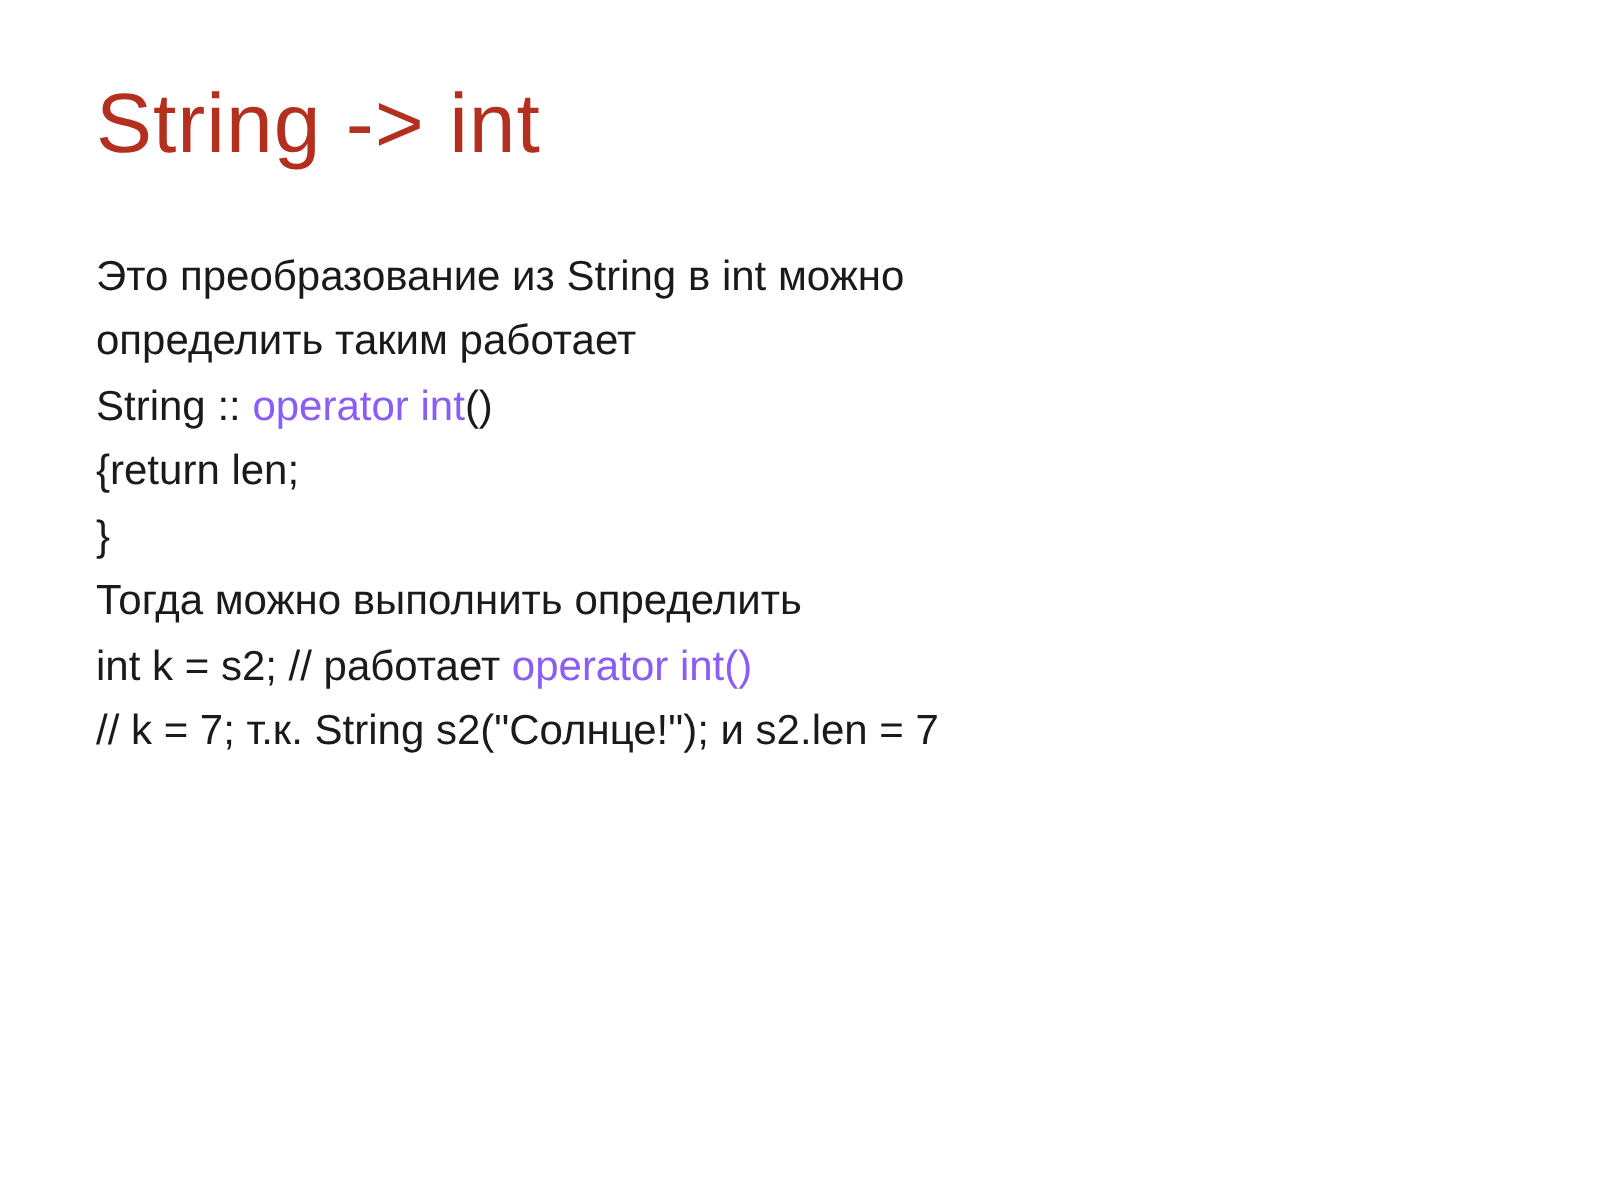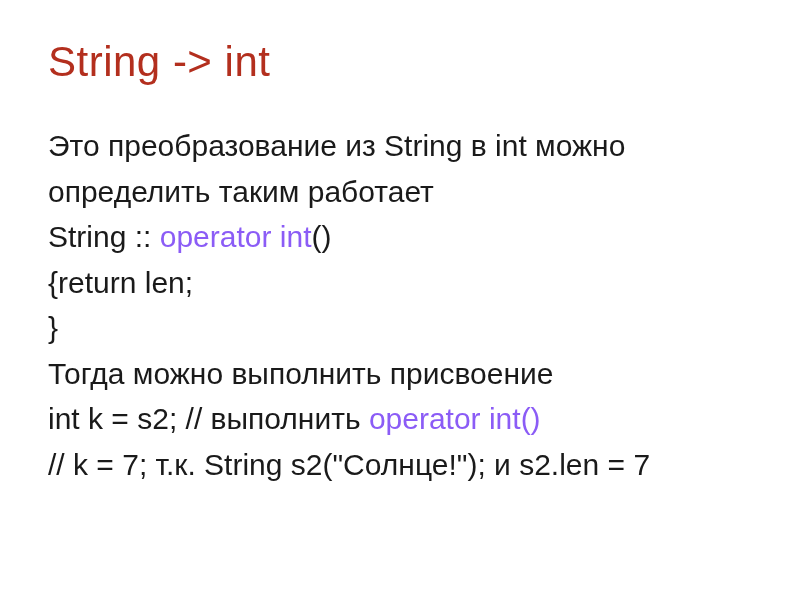--- a/index.html
+++ b/index.html
@@ -20,21 +20,21 @@
   }
   .title {
     color: #b32f1e;
     font-size: 42px;
     font-weight: 400;
     margin: 6px 0 38px 0;
     letter-spacing: 0.5px;
   }
   .body {
     color: #1a1a1a;
-    font-size: 30px;
+    font-size: 21px;
     line-height: 1.45;
     font-weight: 400;
   }
   .body p {
     margin: 0 0 2px 0;
   }
   .accent {
     color: #8b5cf6;
   }
 </style>
@@ -49,22 +49,22 @@
 
     <p>Это преобразование  из String в int можно</p>
     <p>определить таким работает</p>
 
     <p>
       <span>String :: </span><span class="accent">operator int</span><span>()</span>
     </p>
 
     <p>{return len;</p>
     <p>}</p>
-    <p>Тогда можно выполнить присвоение</p>
+    <p>Тогда можно выполнить определить</p>
 
     <p>
-      <span>int k = s2; // выполнить </span><span class="accent">operator int()</span>
+      <span>int k = s2; // работает </span><span class="accent">operator int()</span>
     </p>
 
     <p>// k = 7; т.к. String s2("Солнце!"); и s2.len = 7</p>
 
   </div>
 </div>
 
 </body></html>

